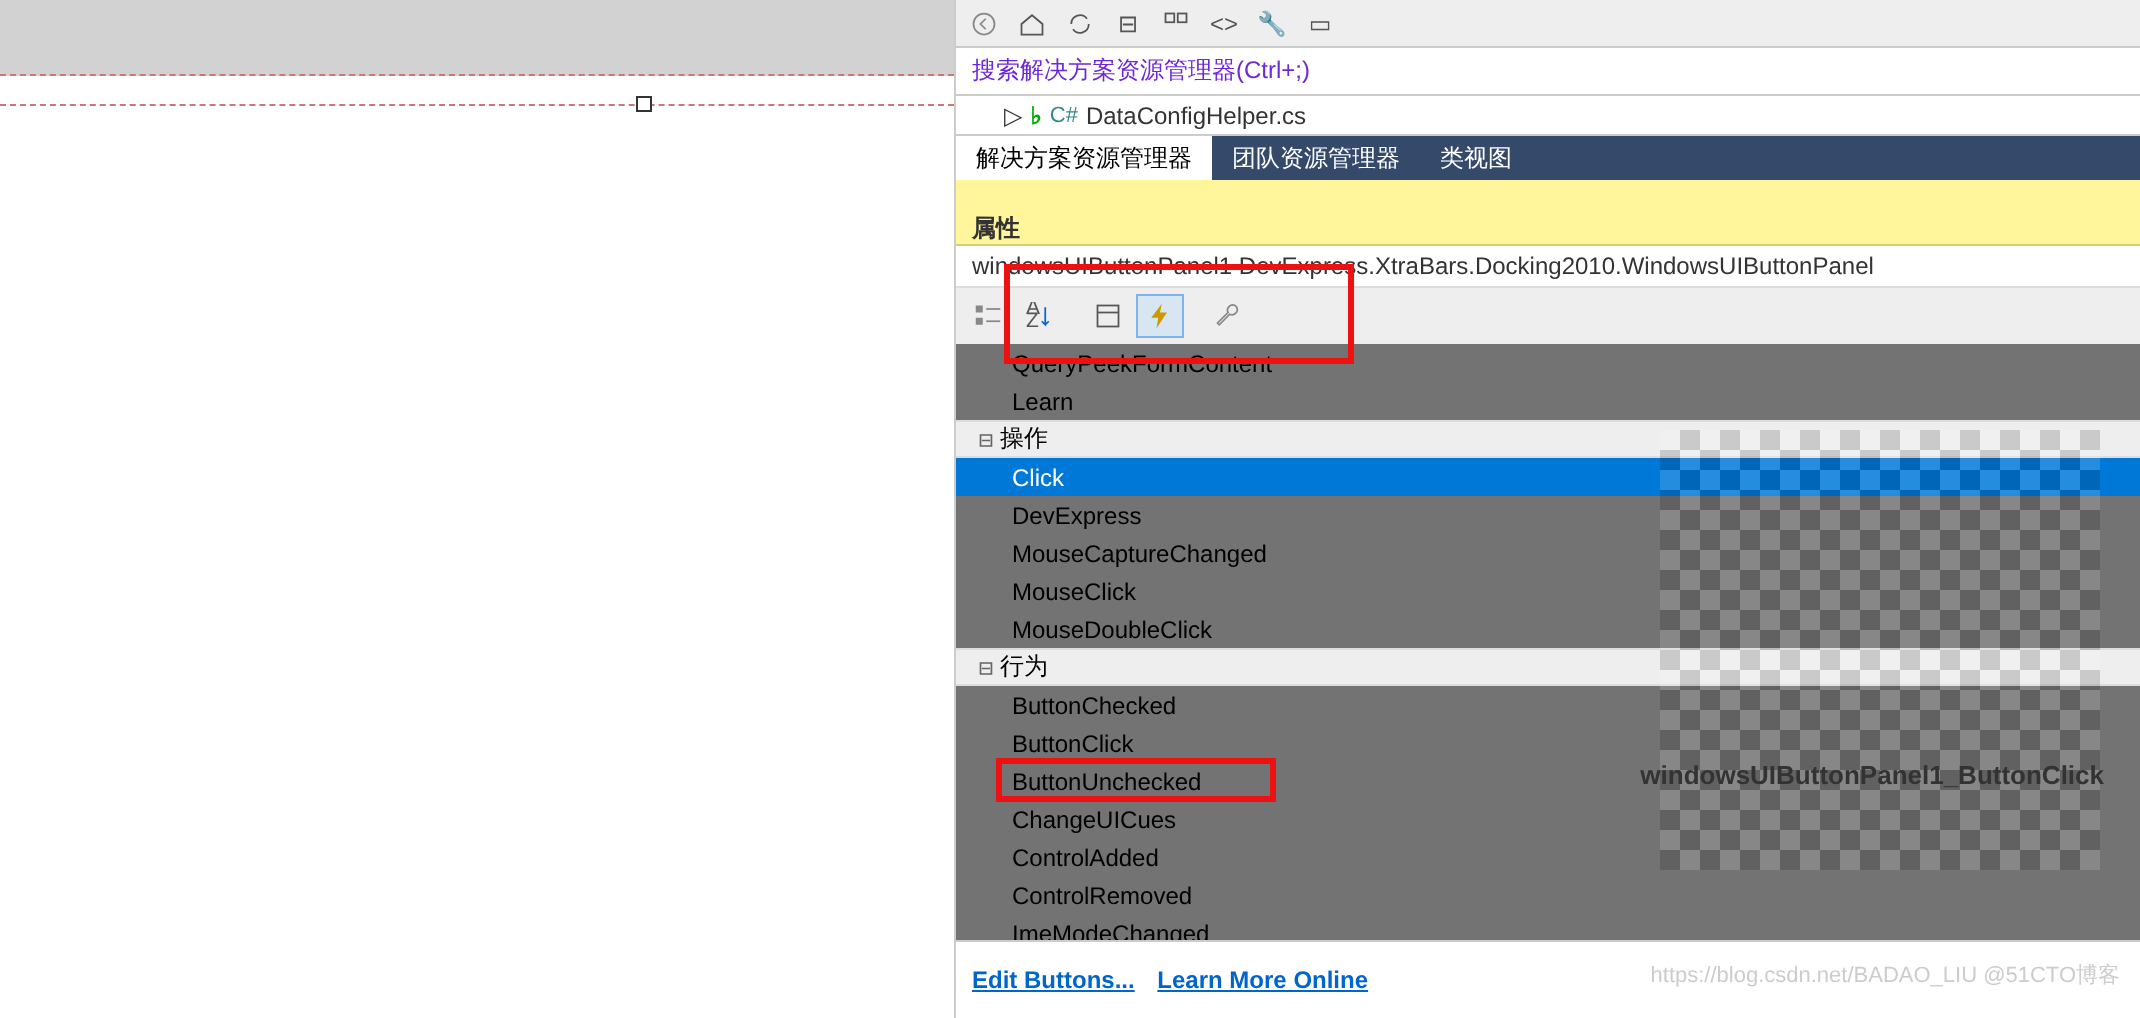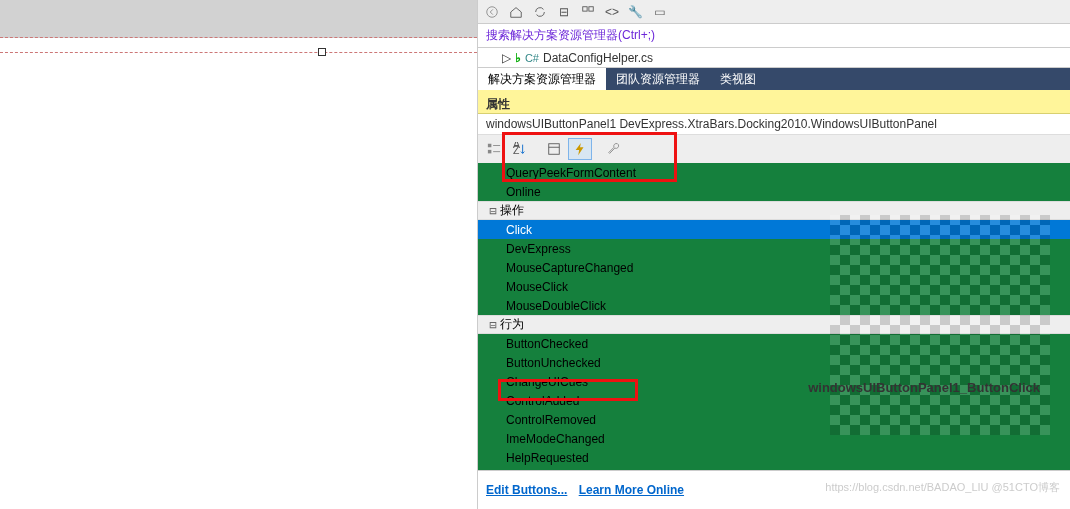--- a/index.html
+++ b/index.html
@@ -12,38 +12,38 @@
     .right-panel { flex: 1; display: flex; flex-direction: column; background: #fff; }
     .top-toolbar { height: 24px; background: #eee; border-bottom: 1px solid #ccc; display: flex; align-items: center; padding: 0 4px; gap: 4px; }
     .icon-btn { width: 20px; height: 18px; display: inline-flex; align-items: center; justify-content: center; color: #555; cursor: pointer; }
     .search-box { height: 24px; padding: 3px 8px; color: #6d28d9; border-bottom: 1px solid #ccc; background: #fff; }
     .tree-area { height: 20px; padding: 2px 8px 2px 24px; color: #333; border-bottom: 1px solid #ccc; display: flex; align-items: center; gap: 4px; }
     .tree-icon { color: #0a0; font-weight: bold; }
     .cs-label { color: #388; font-size: 11px; }
     .tab-bar { height: 22px; background: #35496a; display: flex; align-items: flex-end; }
     .tab { padding: 3px 10px; color: #fff; cursor: pointer; height: 100%; display: flex; align-items: center; }
     .tab.active { background: #fff; color: #000; }
-    .props-header { height: 24px; background: #fff59a; padding: 6px 8px; font-weight: bold; color: #333; border-bottom: 1px solid #d8d070; }
+    .props-header { height: 24px; background: #fff59a; padding: 16px 8px; font-weight: bold; color: #333; border-bottom: 1px solid #d8d070; }
     .props-subheader { padding: 3px 8px; color: #333; border-bottom: 1px solid #ddd; white-space: nowrap; overflow: hidden; }
     .props-subheader b { font-weight: normal; }
     .props-toolbar { height: 28px; background: #eee; display: flex; align-items: center; padding: 0 4px; gap: 2px; position: relative; }
     .props-toolbar .tool-btn { width: 24px; height: 22px; display: inline-flex; align-items: center; justify-content: center; cursor: pointer; color: #333; }
     .tool-btn.active { background: #d8e6f2; border: 1px solid #7eb4ea; }
-    .prop-list { flex: 1; overflow-y: auto; background: #15803d; }
+    .prop-list { flex: 1; overflow-y: auto; background: #737373; }
     .prop-row { display: flex; align-items: center; height: 19px; padding-left: 28px; cursor: pointer; }
     .prop-row.selected { background: #0078d7; color: #fff; }
     .prop-row.category { padding-left: 8px; font-weight: normal; background: #eee; border-top: 1px solid #ddd; border-bottom: 1px solid #ddd; }
     .expander { width: 14px; display: inline-block; text-align: center; color: #666; font-family: monospace; }
     .red-box-1 { position: absolute; border: 3px solid #e11; left: 502px; top: 132px; width: 175px; height: 50px; z-index: 10; pointer-events: none; }
     .red-box-2 { position: absolute; border: 3px solid #e11; left: 498px; top: 379px; width: 140px; height: 22px; z-index: 10; pointer-events: none; }
     .bottom-links { padding: 12px 8px; border-top: 1px solid #ccc; font-weight: bold; }
     .bottom-links a { color: #0066cc; text-decoration: underline; margin-right: 8px; cursor: pointer; }
     .watermark { position: absolute; right: 10px; bottom: 14px; color: #ccc; font-size: 11px; z-index: 5; }
     .qr-placeholder { position: absolute; right: 20px; top: 215px; width: 220px; height: 220px; opacity: 0.15; background: repeating-conic-gradient(#000 0 25%, #fff 0 50%) 0 0/20px 20px; z-index: 1; pointer-events: none; }
-    .qr-label { position: absolute; right: 30px; top: 380px; font-weight: bold; color: #333; z-index: 3; font-size: 13px; }
+    .qr-label { position: absolute; right: 18px; top: 380px; font-weight: bold; color: #333; z-index: 3; font-size: 13px; }
     svg { width: 14px; height: 14px; }
   </style>
 </head>
 <body>
 
 <div class="container">
   <div class="left-panel">
     <div class="designer-header"></div>
     <div class="dashed-line"></div>
     <div class="resize-handle"></div>
@@ -131,35 +131,36 @@
       <span style="width:6px"></span>
       <span class="tool-btn">
           <svg viewBox="0 0 16 16">
             <path d="M13 3a3 3 0 0 1-4 4L3 13l-1-1 6-6a3 3 0 0 1 4-4z" fill="none" stroke="#888"></path>
           </svg>
         </span>
     </div>
 
     <div class="prop-list">
       <div class="prop-row">QueryPeekFormContent</div>
-      <div class="prop-row">Online</div>
+      <div class="prop-row">Learn</div>
       <div class="prop-row category">
           <span class="expander">⊟</span>
           <span>操作</span>
         </div>
       <div class="prop-row selected">Click</div>
       <div class="prop-row">DevExpress</div>
       <div class="prop-row">MouseCaptureChanged</div>
       <div class="prop-row">MouseClick</div>
       <div class="prop-row">MouseDoubleClick</div>
       <div class="prop-row category">
           <span class="expander">⊟</span>
           <span>行为</span>
         </div>
       <div class="prop-row">ButtonChecked</div>
+      <div class="prop-row">ButtonClick</div>
       <div class="prop-row">ButtonUnchecked</div>
       <div class="prop-row">ChangeUICues</div>
       <div class="prop-row">ControlAdded</div>
       <div class="prop-row">ControlRemoved</div>
       <div class="prop-row">ImeModeChanged</div>
       <div class="prop-row">HelpRequested</div>
     </div>
 
     <div class="bottom-links">
       <a>Edit Buttons...</a>

